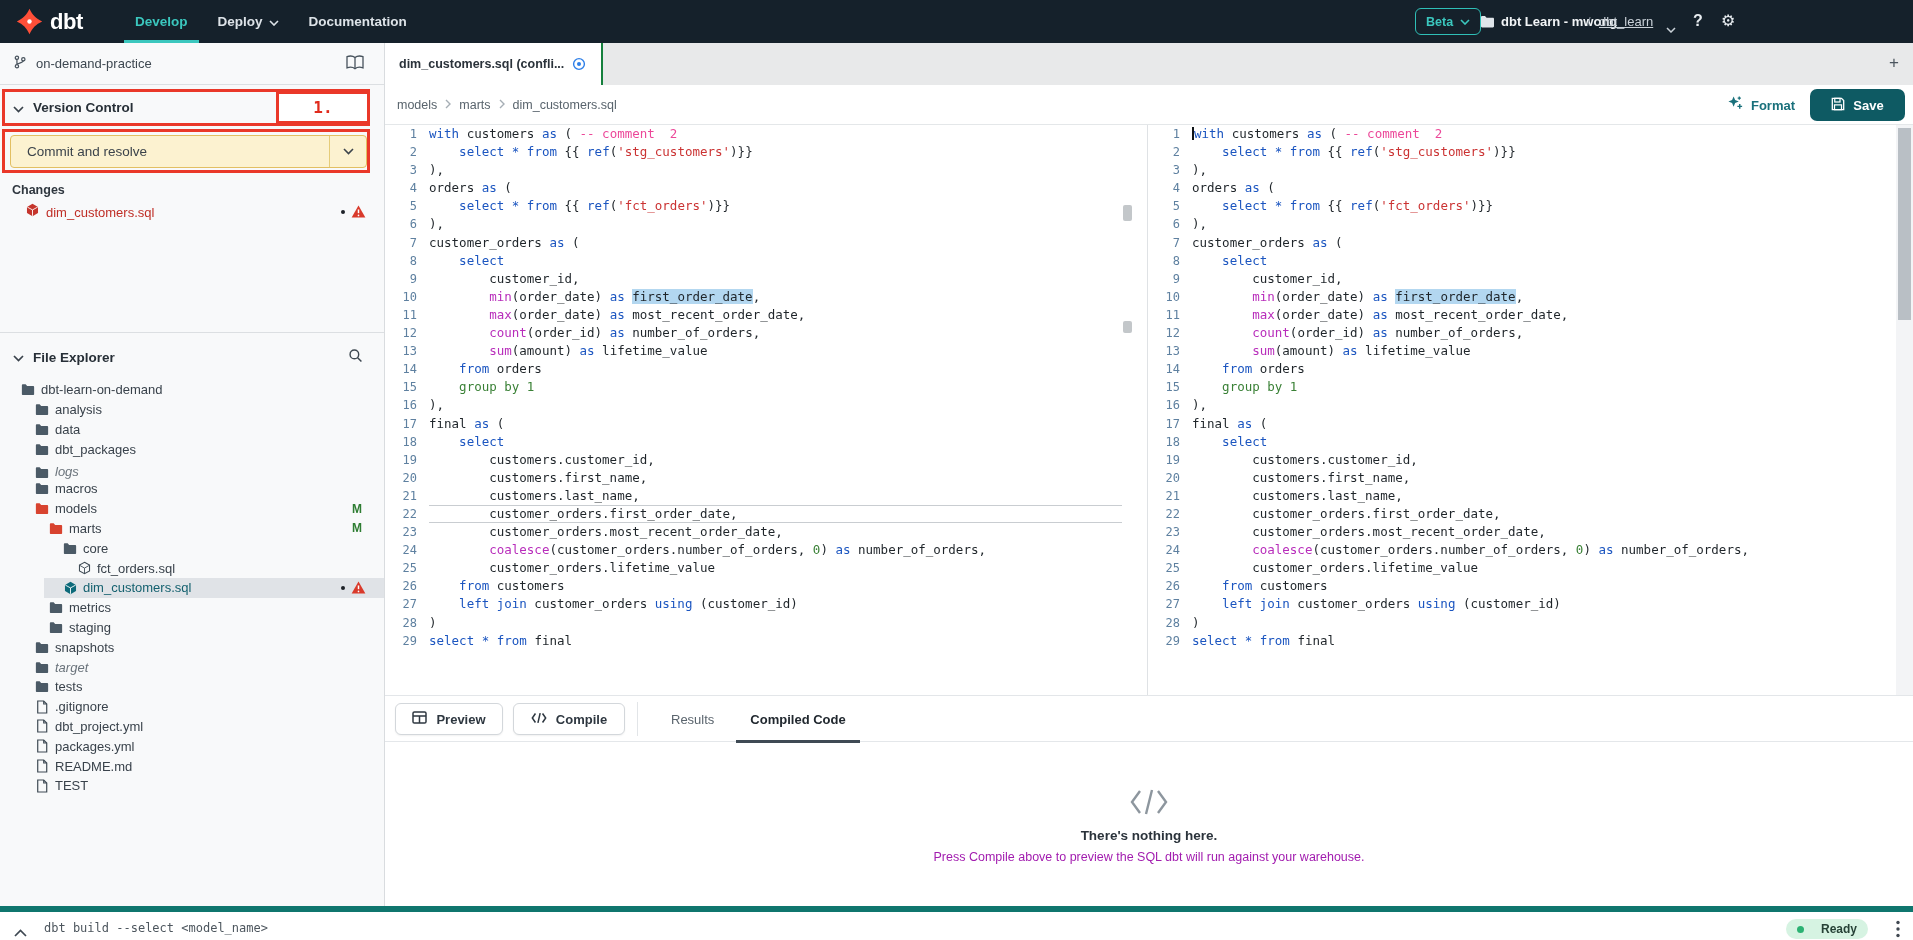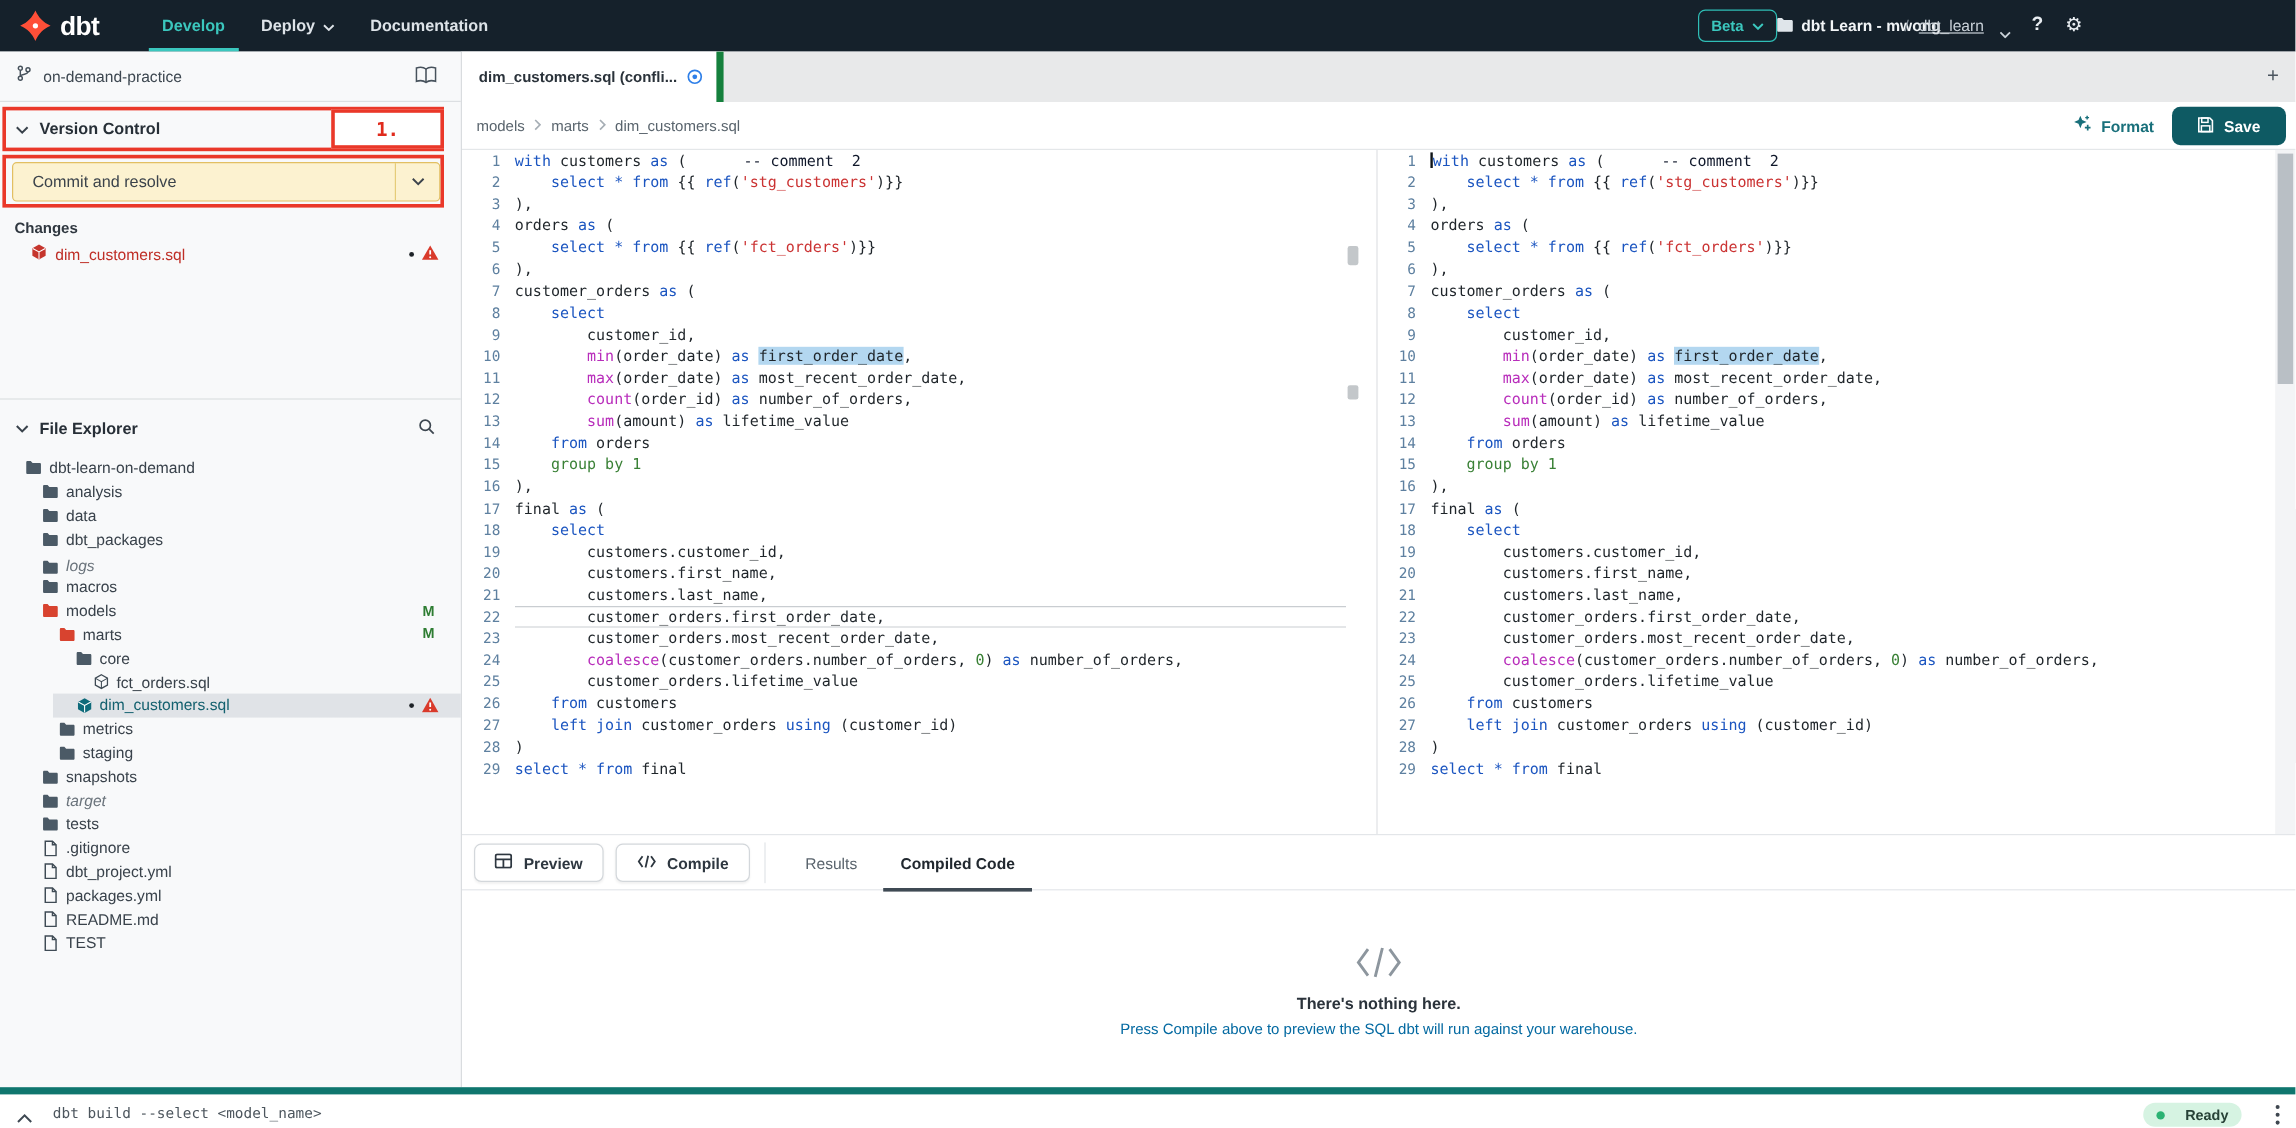--- a/index.html
+++ b/index.html
@@ -62,21 +62,21 @@
   .tree-row.italic .tree-label { font-style:italic; color:#6a737b; }
   .tree-icon { display:inline-flex; width:16px; justify-content:center; }
   .tree-label { margin-left:5px; white-space:nowrap; }
   .tree-marker { position:absolute; left:352px; color:#2e7d32; font-weight:700; font-size:12px; }
   .row-dot { position:absolute; left:341px; top:9px; width:4px; height:4px; border-radius:50%; background:#1d2227; }
   .row-warn { position:absolute; left:351px; top:3px; }
 
   
   .main { position:absolute; left:385px; top:43px; width:1528px; height:863px; }
   .tabbar { position:absolute; left:0; top:0; width:100%; height:42px; background:#e8e9ea; }
-  .tab { position:absolute; left:0; top:0; width:218px; height:42px; background:#fff; border-right:6px solid #15803d; display:flex; align-items:center; cursor:pointer; }
+  .tab { position:absolute; left:0; top:0; width:218px; height:42px; background:#fff; border-right:2px solid #15803d; display:flex; align-items:center; cursor:pointer; }
   .tab-label { margin-left:14px; font-size:12.5px; font-weight:700; color:#2a323a; white-space:nowrap; }
   .tab-mod { margin-left:8px; display:inline-flex; }
   .tab-add { position:absolute; right:14px; top:10px; color:#4b555f; font-size:17px; font-weight:400; cursor:pointer; }
 
   .toolbar { position:absolute; left:0; top:42px; width:100%; height:40px; background:#fff; border-bottom:1px solid #e4e7e9; }
   .breadcrumb { position:absolute; left:12px; top:0; height:40px; display:flex; align-items:center; gap:8px; font-size:12.5px; color:#59646d; }
   .crumb { cursor:pointer; }
   .format-btn { position:absolute; right:118px; top:0; height:40px; display:flex; align-items:center; gap:7px; color:#19707b; font-size:13px; font-weight:700; cursor:pointer; }
   .save-btn { position:absolute; right:8px; top:4px; width:95px; height:32px; background:#0e5a63; border-radius:7px; display:flex; align-items:center; justify-content:center; gap:8px; color:#fff; font-size:13px; font-weight:700; cursor:pointer; }
 
@@ -85,21 +85,21 @@
   .pane { position:absolute; top:0; height:570px; overflow:hidden; }
   .pane-left { left:0; width:737px; }
   .pane-right { left:762px; width:734px; border-left:1px solid #dfe2e5; }
   .code-line { height:18.1px; line-height:18.1px; font-size:12.5px; white-space:pre; display:flex; }
   .ln { display:inline-block; width:32px; text-align:right; color:#5e80a0; font-size:12px; flex:none; }
   .code { display:inline-block; margin-left:12px; flex:1 1 auto; }
   .code-line.current .code { box-shadow: inset 0 1px 0 #c9cdd1, inset 0 -1px 0 #c9cdd1; }
   .tok-k { color:#1b55c0; }
   .tok-f { color:#b82dbb; }
   .tok-s { color:#cb3333; }
-  .tok-c { color:#0f172a;margin-left:40px; }
+  .tok-c { color:#ec4899; }
   .tok-g { color:#3a8136; }
   .tok-p { color:#1f252a; }
   .tok-m { color:#1f252a; background:#b3d7f0; }
   .cursor { display:inline-block; width:2px; height:13px; background:#101418; vertical-align:-2px; }
   .scroll-strip { position:absolute; left:736px; top:0; width:13px; height:570px; }
   .strip-thumb { position:absolute; left:2px; width:9px; background:#c3c7ca; border-radius:2px; }
   .vscroll { position:absolute; left:1511px; top:0; width:17px; height:570px; background:#f3f4f6; }
   .vscroll-thumb { position:absolute; left:2px; top:3px; width:13px; height:192px; background:#b9bfc5; }
 
   
@@ -109,21 +109,21 @@
   .bp-preview { left:10px; width:108px; }
   .bp-compile { left:128px; width:112px; }
   .bp-divider { position:absolute; left:252px; top:6px; width:1px; height:34px; background:#e2e5e8; }
   .bp-tabs { position:absolute; left:268px; top:0; height:46px; display:flex; }
   .bp-tab { position:relative; height:46px; display:flex; align-items:center; padding:0 18px; font-size:13px; color:#5a646d; cursor:pointer; }
   .bp-tab.active { color:#21282f; font-weight:700; }
   .bp-tab.active::after { content:""; position:absolute; left:4px; right:4px; bottom:-1px; height:3px; background:#3f4a54; }
   .empty-state { position:absolute; left:0; top:92px; width:100%; text-align:center; }
   .empty-icon { display:inline-block; }
   .empty-title { margin-top:8px; font-size:13.5px; font-weight:700; color:#2b333b; }
-  .empty-sub { margin-top:7px; font-size:12.5px; color:#0369a1; }
+  .empty-sub { margin-top:7px; font-size:12.5px; color:#a21caf; }
 
   
   .statusbar { position:absolute; left:0; top:906px; width:1913px; height:34px; background:#fff; border-top:6px solid #0f766e; }
   .sb-chev { position:absolute; left:14px; top:11px; cursor:pointer; }
   .sb-cmd { position:absolute; left:44px; top:9px; font-family:"DejaVu Sans Mono", monospace; font-size:12px; color:#4d565e; }
   .ready-pill { position:absolute; right:45px; top:7px; height:20px; padding:0 11px; background:#d6f3e2; border-radius:10px; display:flex; align-items:center; gap:17px; }
   .ready-dot { width:7px; height:7px; border-radius:50%; background:#2bb273; }
   .ready-label { font-size:12px; font-weight:600; color:#274237; }
   .kebab { position:absolute; right:13px; top:8px; cursor:pointer; }
 </style>

